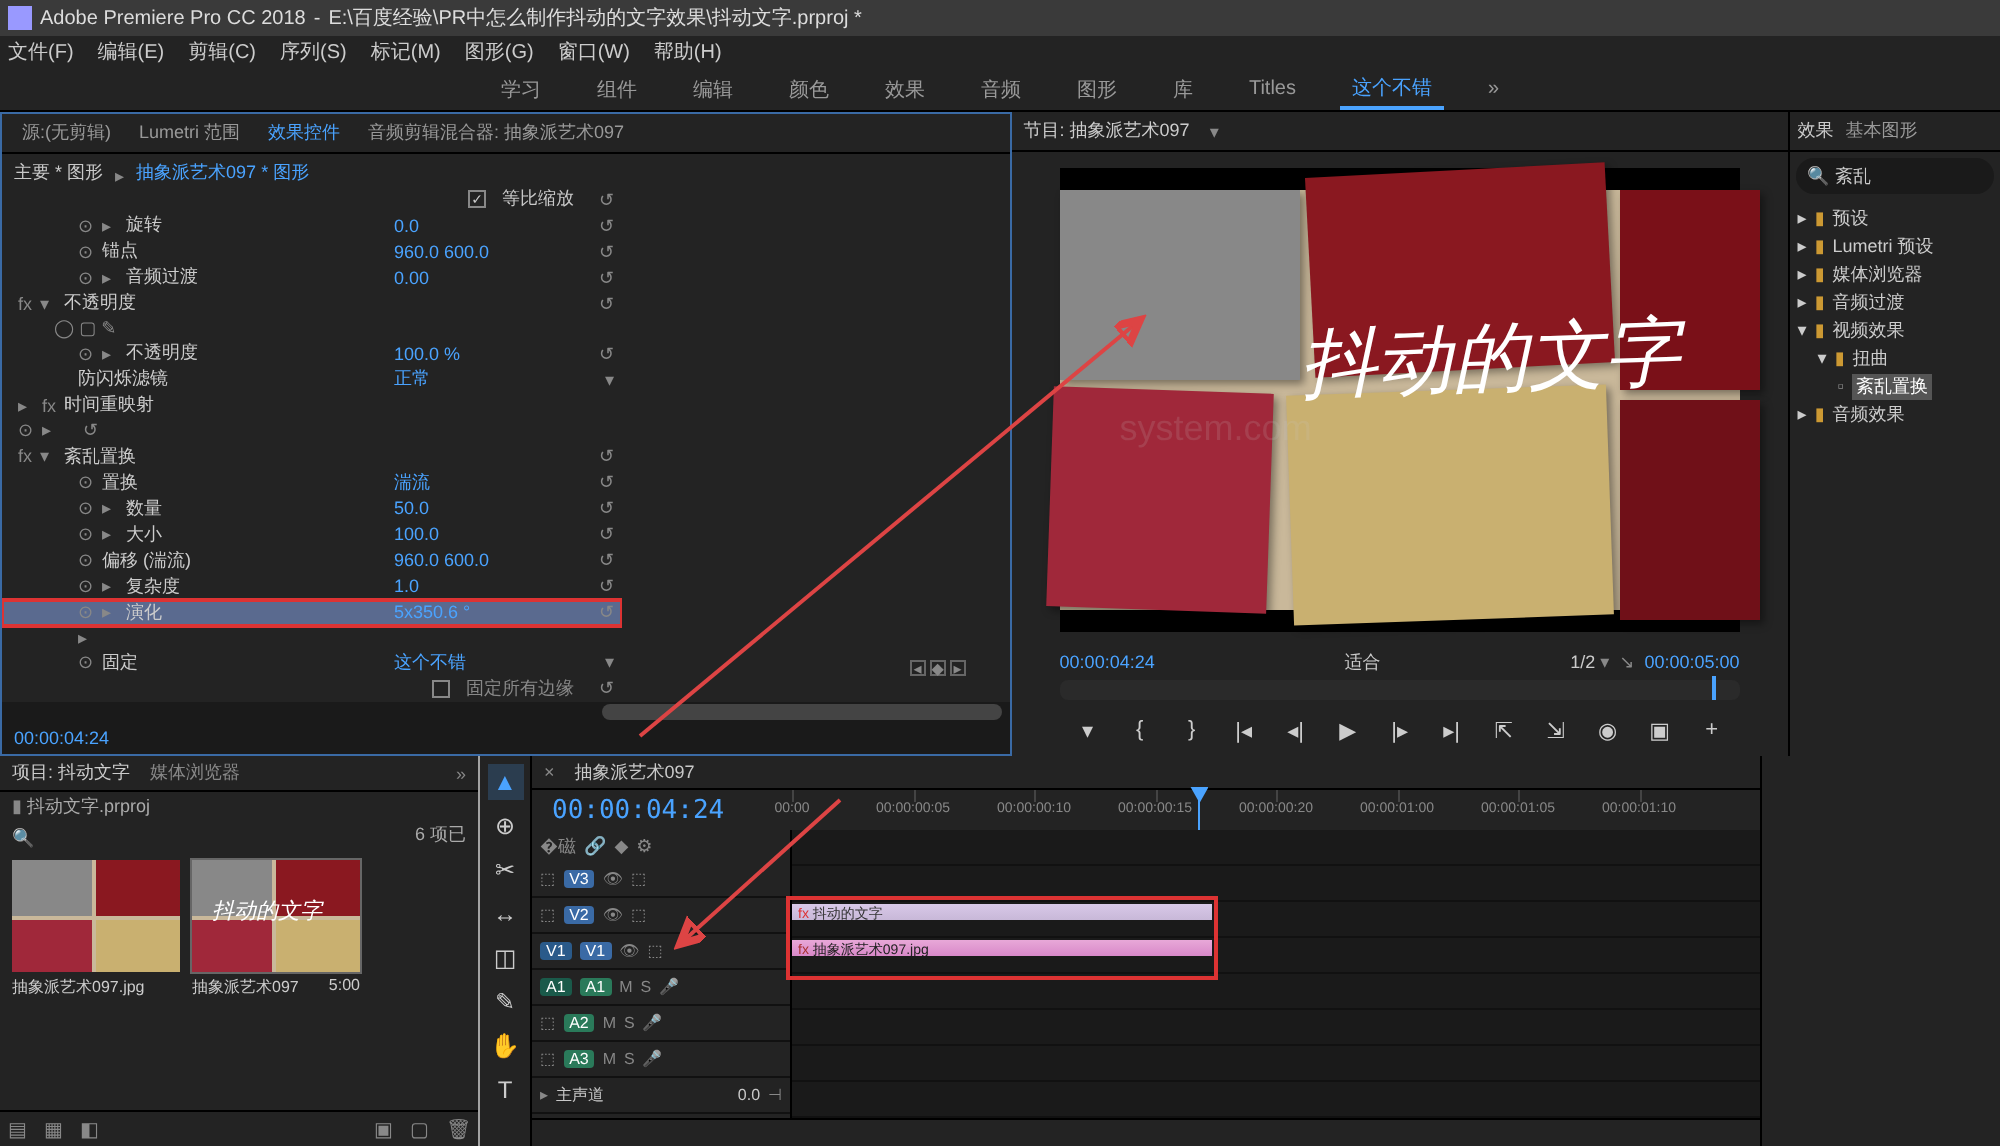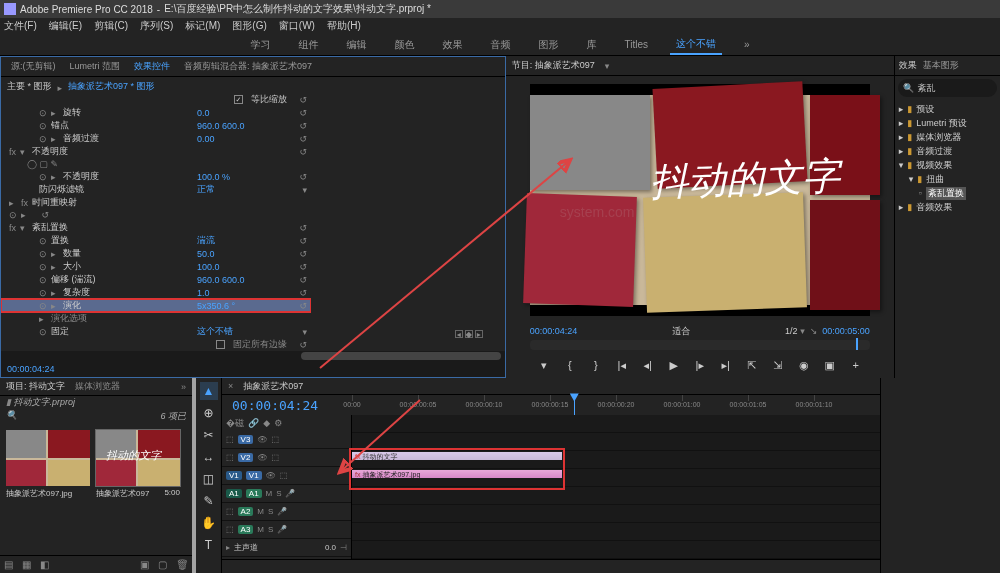--- a/index.html
+++ b/index.html
@@ -40,44 +40,44 @@
   .ec-hscroll .thumb { position:absolute; left:300px; width:200px; height:8px; top:1px; background:#444; border-radius:4px; }
 
   
   .prog-panel { flex:1; background:#232323; display:flex; flex-direction:column; }
   .prog-tabs { height:20px; display:flex; align-items:center; padding:0 6px; font-size:9px; color:#ccc; gap:10px; border-bottom:1px solid #000;}
   .prog-view { flex:1; background:#000; display:flex; align-items:center; justify-content:center; margin:8px 24px; position:relative; }
   .mondrian { position:relative; width:340px; height:210px; background:#c9b89a; }
   .mondrian .sh { position:absolute; box-shadow:2px 2px 4px rgba(0,0,0,0.4); }
   .prog-text { position:absolute; color:#fff; font-family:"KaiTi","STKaiti",serif; font-size:38px; font-style:italic; left:120px; top:70px; transform:rotate(-2deg); }
   .wm { position:absolute; left:30px; top:80px; font-size:40px; font-weight:bold; color:rgba(200,200,200,0.25); font-style:italic; pointer-events:none; }
-  .wm2 { position:absolute; left:30px; top:120px; font-size:14px; color:rgba(200,200,200,0.15); pointer-events:none; }
+  .wm2 { position:absolute; left:30px; top:120px; font-size:18px; color:rgba(200,200,200,0.15); pointer-events:none; }
   .prog-info { height:14px; display:flex; align-items:center; justify-content:space-between; padding:0 24px; font-size:9px; color:#4aa3ff; }
   .prog-scrub { height:10px; margin:2px 24px; background:#2a2a2a; border-radius:4px; position:relative; }
   .prog-scrub .head { position:absolute; left:96%; top:-2px; width:2px; height:12px; background:#4aa3ff; }
   .prog-ctrl { height:26px; display:flex; align-items:center; justify-content:center; gap:10px; color:#ccc; font-size:11px; }
   .prog-ctrl .btn { width:16px; height:16px; display:flex; align-items:center; justify-content:center; cursor:pointer; }
 
   
   .fx-panel { width:110px; background:#232323; border-left:1px solid #000; display:flex; flex-direction:column; }
   .fx-tabs { height:20px; display:flex; align-items:center; font-size:9px; padding:0 4px; gap:6px; color:#999; border-bottom:1px solid #000;}
   .fx-tabs .active { color:#ccc; }
   .fx-search { height:18px; margin:3px; background:#1a1a1a; border-radius:9px; display:flex; align-items:center; padding:0 6px; font-size:9px; color:#ccc; }
   .fx-tree { flex:1; padding:2px 4px; font-size:9px; }
   .fx-tree .item { height:14px; display:flex; align-items:center; gap:4px; color:#ccc; }
   .fx-tree .folder { color:#cc9933; }
   .fx-tree .hl { background:#555; color:#fff; padding:0 2px;}
   .fx-tree .ind1 { padding-left:10px; }
   .fx-tree .ind2 { padding-left:20px; }
 
   
   .bottom-row { display:flex; height:195px; }
-  .proj-panel { width:196px; background:#232323; display:flex; flex-direction:column; border-right:4px solid #a3a3a3;}
+  .proj-panel { width:240px; background:#232323; display:flex; flex-direction:column; border-right:1px solid #a3a3a3;}
   .proj-tabs { height:18px; display:flex; align-items:center; font-size:9px; padding:0 6px; gap:10px; border-bottom:1px solid #000; }
-  .proj-head { height:14px; display:flex; align-items:flex-start; padding:0 6px; font-size:9px; color:#aaa; justify-content:space-between;font-style:italic;}
+  .proj-head { height:14px; display:flex; align-items:flex-end; padding:0 6px; font-size:9px; color:#aaa; justify-content:space-between;}
   .proj-bins { flex:1; display:flex; gap:6px; padding:6px; }
   .proj-bins .bin { width:84px; }
   .proj-bins .thumb { width:84px; height:56px; background:#555; position:relative; overflow:hidden;}
   .proj-bins .bin .lbl { font-size:8px; color:#ccc; margin-top:2px; display:flex; justify-content:space-between;}
   .proj-foot { height:18px; border-top:1px solid #000; display:flex; align-items:center; padding:0 4px; gap:6px; color:#888;}
   .proj-foot .ic { width:12px; height:12px; }
 
   .tools-panel { width:26px; background:#232323; display:flex; flex-direction:column; align-items:center; gap:4px; padding:4px 0; border-right:1px solid #000;}
   .tools-panel .tool { width:18px; height:18px; display:flex; align-items:center; justify-content:center; color:#ccc; font-size:12px; cursor:pointer;}
   .tools-panel .tool.active { background:#4aa3ff33; color:#4aa3ff;}
@@ -263,21 +263,20 @@
           </div>
         <div class="row indent2 hl">
             <span class="sw">⊙</span>
             <span class="arrow">▸</span>
             <span class="name">演化</span>
             <span class="val">5x350.6 °</span>
             <span class="rst">↺</span>
           </div>
         <div class="row indent2">
             <span class="arrow">▸</span>
-            <span class="name" style="color:#888">演化选项</span>
           </div>
         <div class="row indent2">
             <span class="sw">⊙</span>
             <span class="name">固定</span>
             <span class="val">这个不错</span>
             <span style="color:#888;width:20px;text-align:right;padding-right:4px">▾</span>
           </div>
         <div class="row indent2">
             <span class="name"></span>
             <span class="checkbox"></span>

